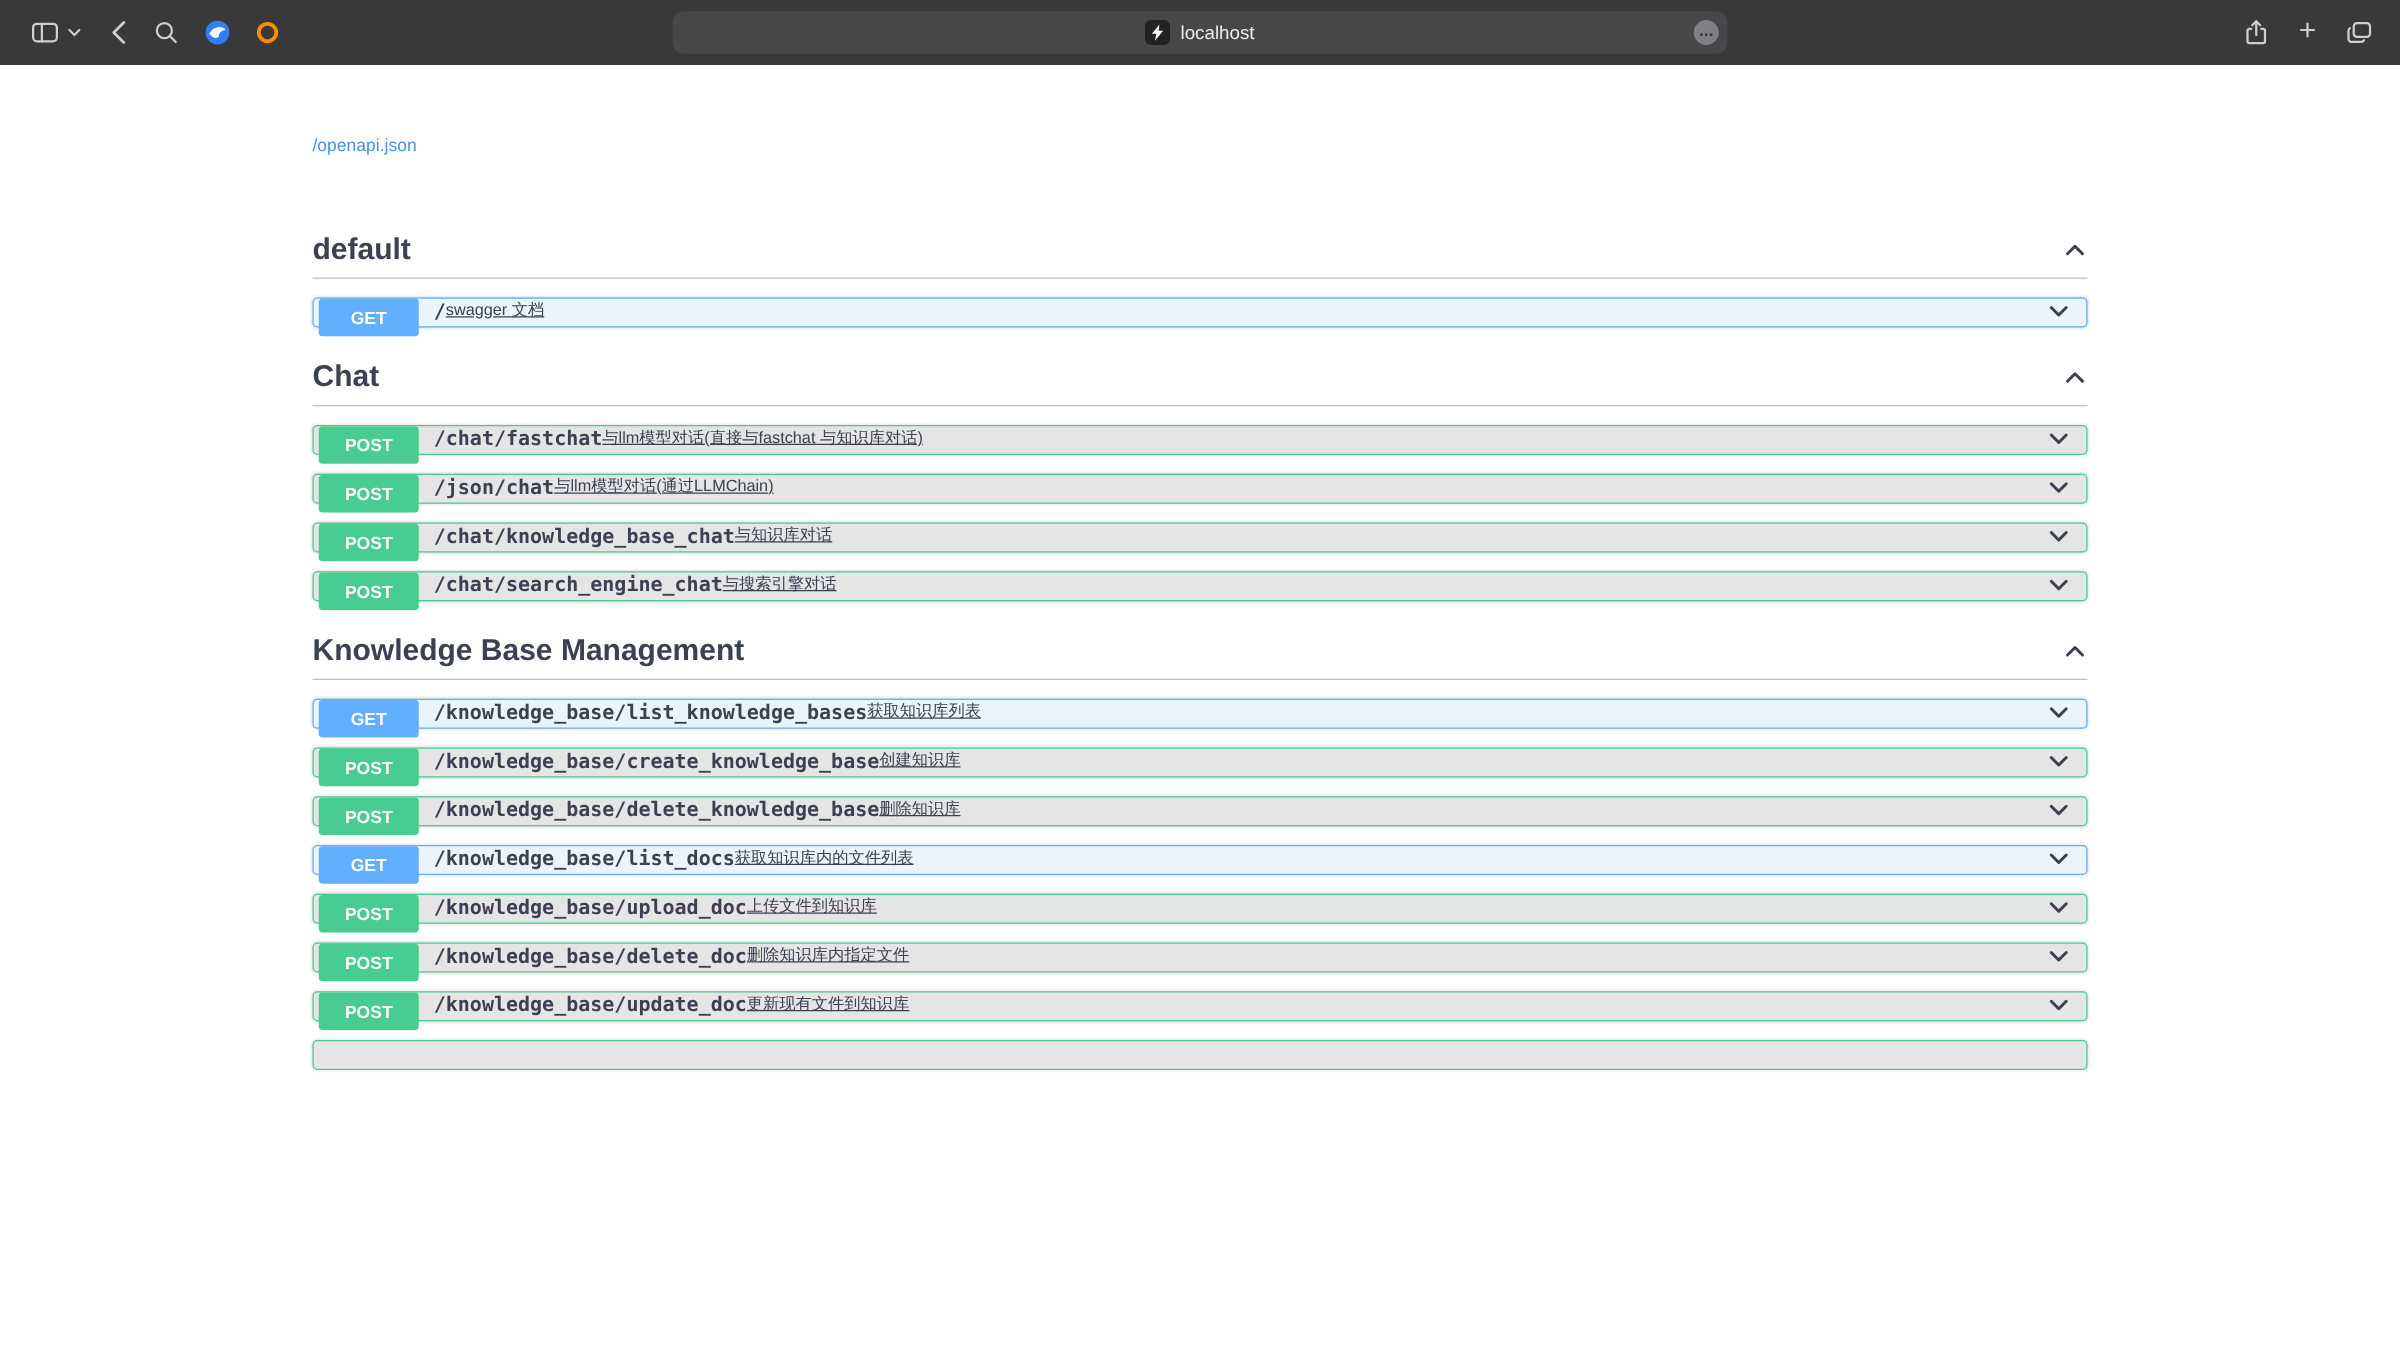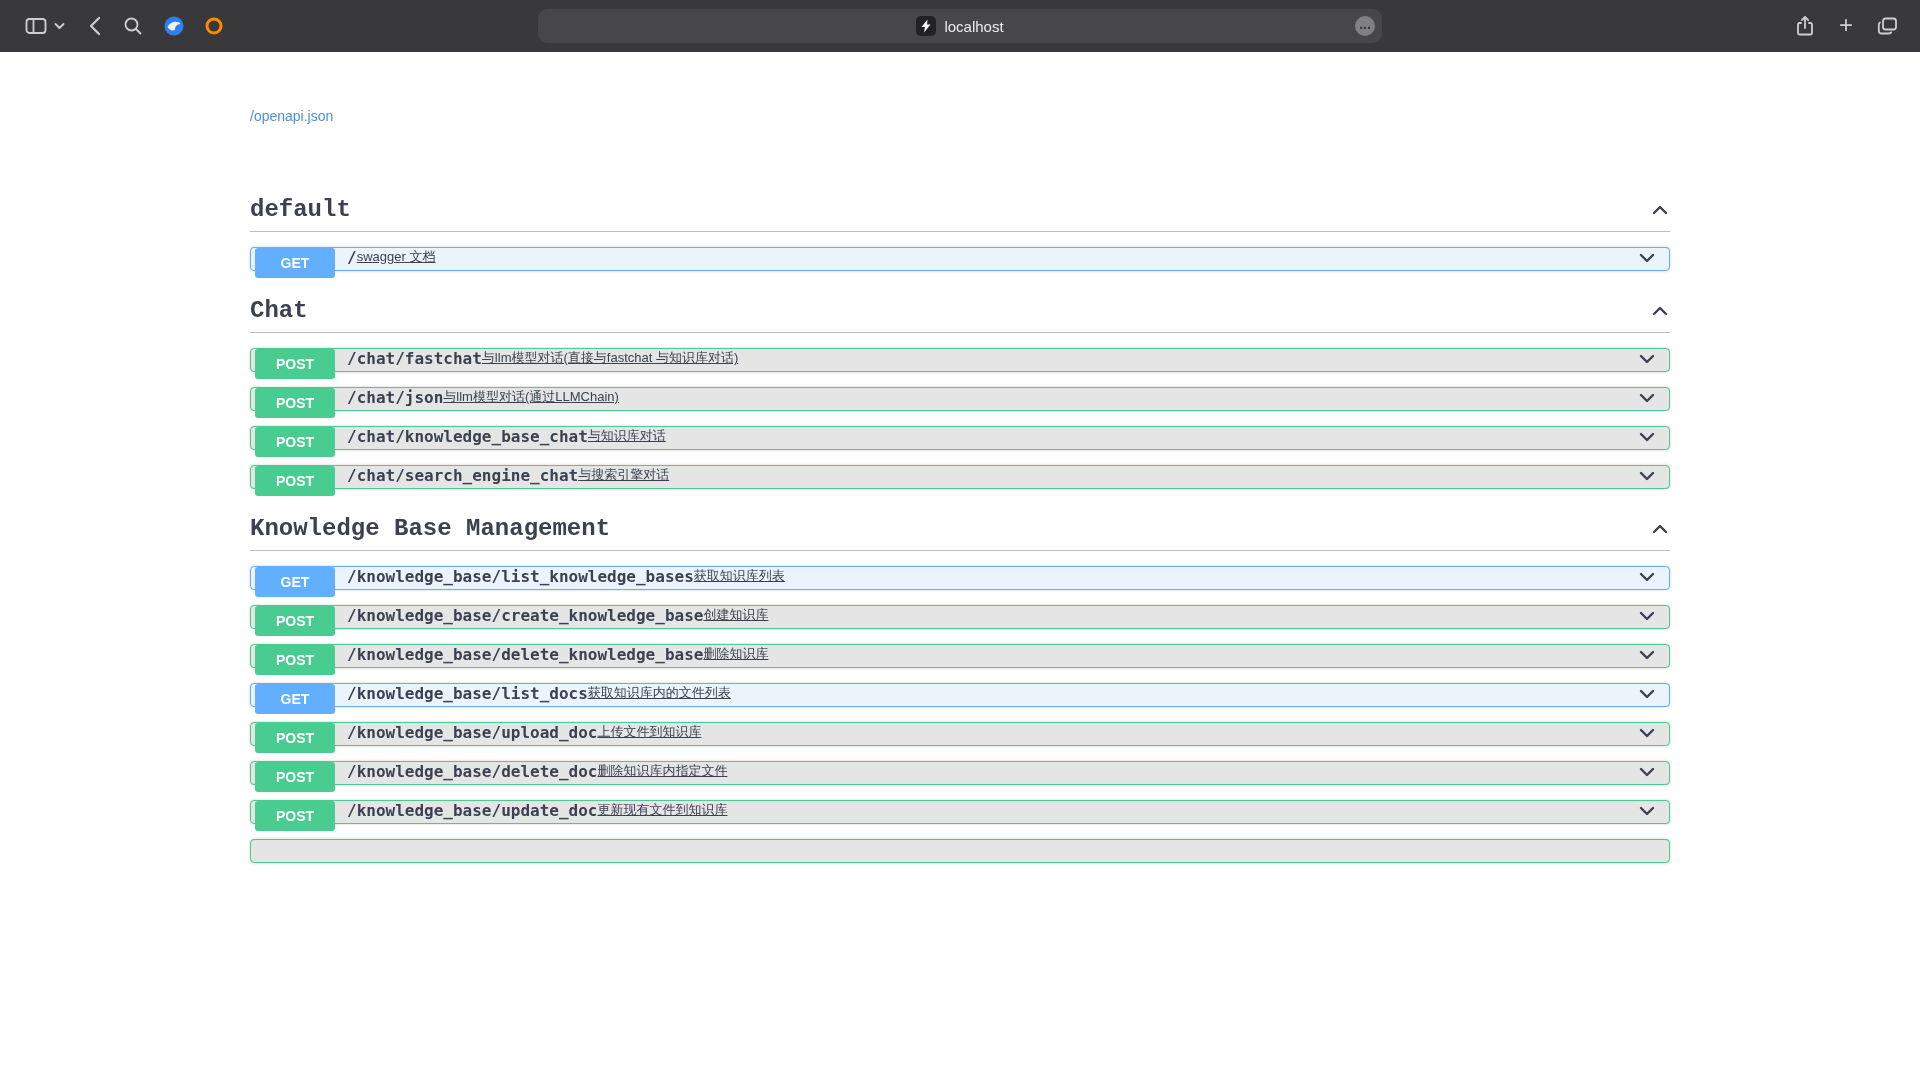--- a/index.html
+++ b/index.html
@@ -32,27 +32,27 @@
   .page { background:#ffffff; padding-top:50px; height:1028px; overflow:hidden; }
   .container { width:1420px; margin:0 auto; color:#3b4151; }
 
   h1.api-title { font-size:36px; line-height:1.2; margin:0; font-weight:700;
                  color:#3b4151; display:flex; gap:12px; }
   .badges { display:flex; gap:8px; margin-top:7px; }
   .badge { color:#fff; font-size:12.5px; font-weight:700; line-height:1;
            padding:5px 10px; border-radius:12px; }
   .badge.version { background:#7d8492; }
   .badge.oas { background:#4caf50; }
-  .openapi-link { display:inline-block; margin:6px 0 46px; font-size:14px;
+  .openapi-link { display:inline-block; margin:6px 0 36px; font-size:14px;
                   color:#4990e2; text-decoration:none; cursor:pointer; }
 
   .section-header { display:flex; justify-content:space-between; align-items:center;
                     border-bottom:1px solid rgba(59,65,81,.35); padding-bottom:8px;
                     margin:26px 0 0; cursor:pointer; }
-  .section-header h3 { margin:0; font-size:24px; font-weight:700; color:#3b4151;font-family:Liberation Mono, monospace; }
+  .section-header h3 { margin:0; font-size:24px; font-weight:700; color:#3b4151; }
 
   .opblock { display:flex; align-items:flex-start; height:24px; margin:15px 0;
              border-radius:4px; border:1px solid; padding:0 12px 0 4px;
              box-shadow:0 0 3px rgba(0,0,0,.19); cursor:pointer; }
   .opblock.get  { background:#ebf3fb; border-color:#61affe; }
   .opblock.post { background:#e5e5e5; border-color:#49cc90; }
   .method { min-width:80px; text-align:center; padding:7px 0; border-radius:3px;
             color:#ffffff; font-weight:700; font-size:14px; }
   .opblock.get  .method { background:#61affe; }
   .opblock.post .method { background:#49cc90; }
@@ -174,21 +174,21 @@
         <span class="desc">与llm模型对话(直接与fastchat 与知识库对话)</span>
         <span class="op-chevron">
           <svg width="20" height="20" viewBox="0 0 20 20">
             <path d="M4 7 L10 13 L16 7" fill="none" stroke="#3b4151" stroke-width="2.4" stroke-linecap="round" stroke-linejoin="round"></path>
           </svg>
         </span>
       </div>
 
       <div class="opblock post">
         <span class="method">POST</span>
-        <span class="path">/chat/json</span>
+        <span class="path">/json/chat</span>
         <span class="desc">与llm模型对话(通过LLMChain)</span>
         <span class="op-chevron">
           <svg width="20" height="20" viewBox="0 0 20 20">
             <path d="M4 7 L10 13 L16 7" fill="none" stroke="#3b4151" stroke-width="2.4" stroke-linecap="round" stroke-linejoin="round"></path>
           </svg>
         </span>
       </div>
 
       <div class="opblock post">
         <span class="method">POST</span>

